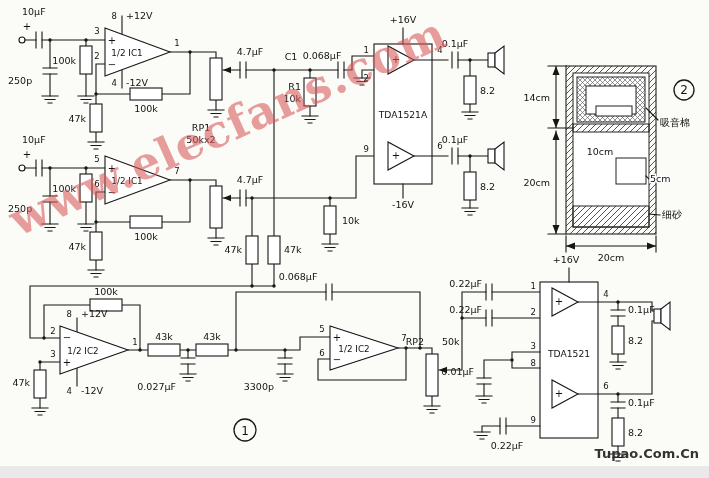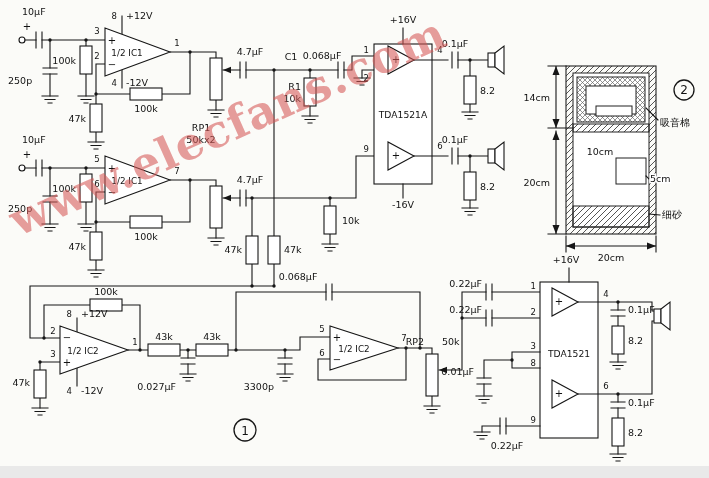--- a/index.html
+++ b/index.html
@@ -304,13 +304,14 @@
         <circle cx="406" cy="348" r="1.7"></circle>
         <circle cx="420" cy="348" r="1.7"></circle>
     <circle cx="462" cy="318" r="1.7"></circle>
         <circle cx="512" cy="360" r="1.7"></circle>
         <circle cx="618" cy="302" r="1.7"></circle>
     <circle cx="618" cy="394" r="1.7"></circle>
   </g>
 </svg>
 
 <div class="watermark">www.elecfans.com</div>
+<div class="credit">Tupao.Com.Cn</div>
 </div>
 
 </body></html>

